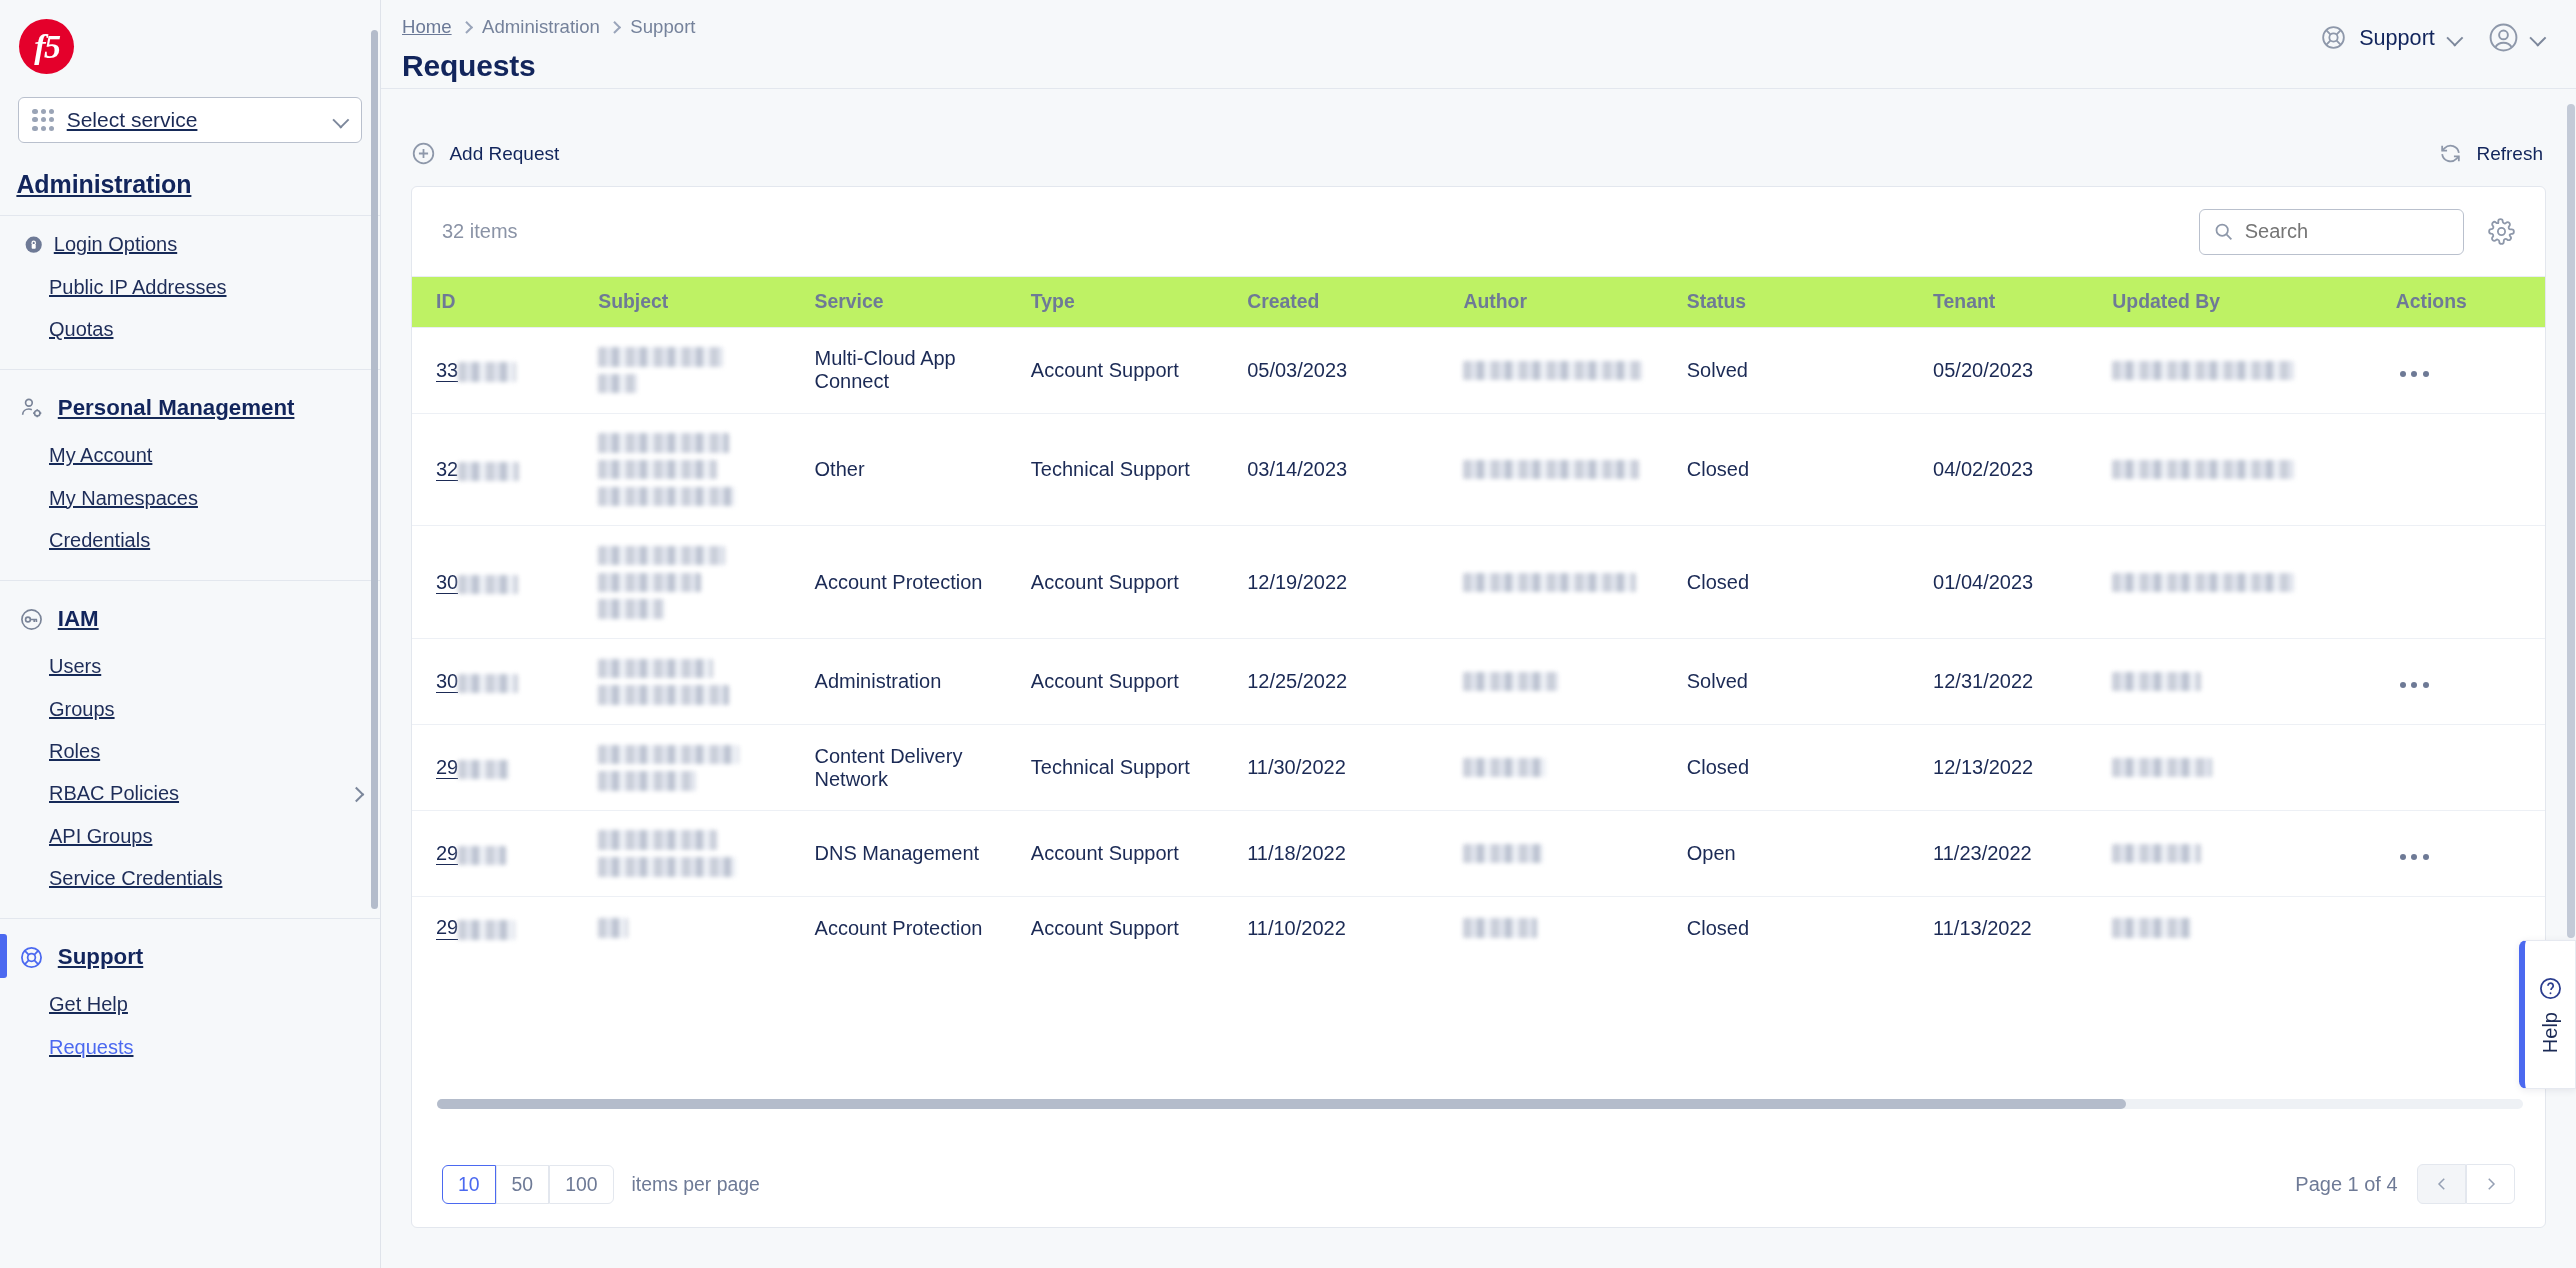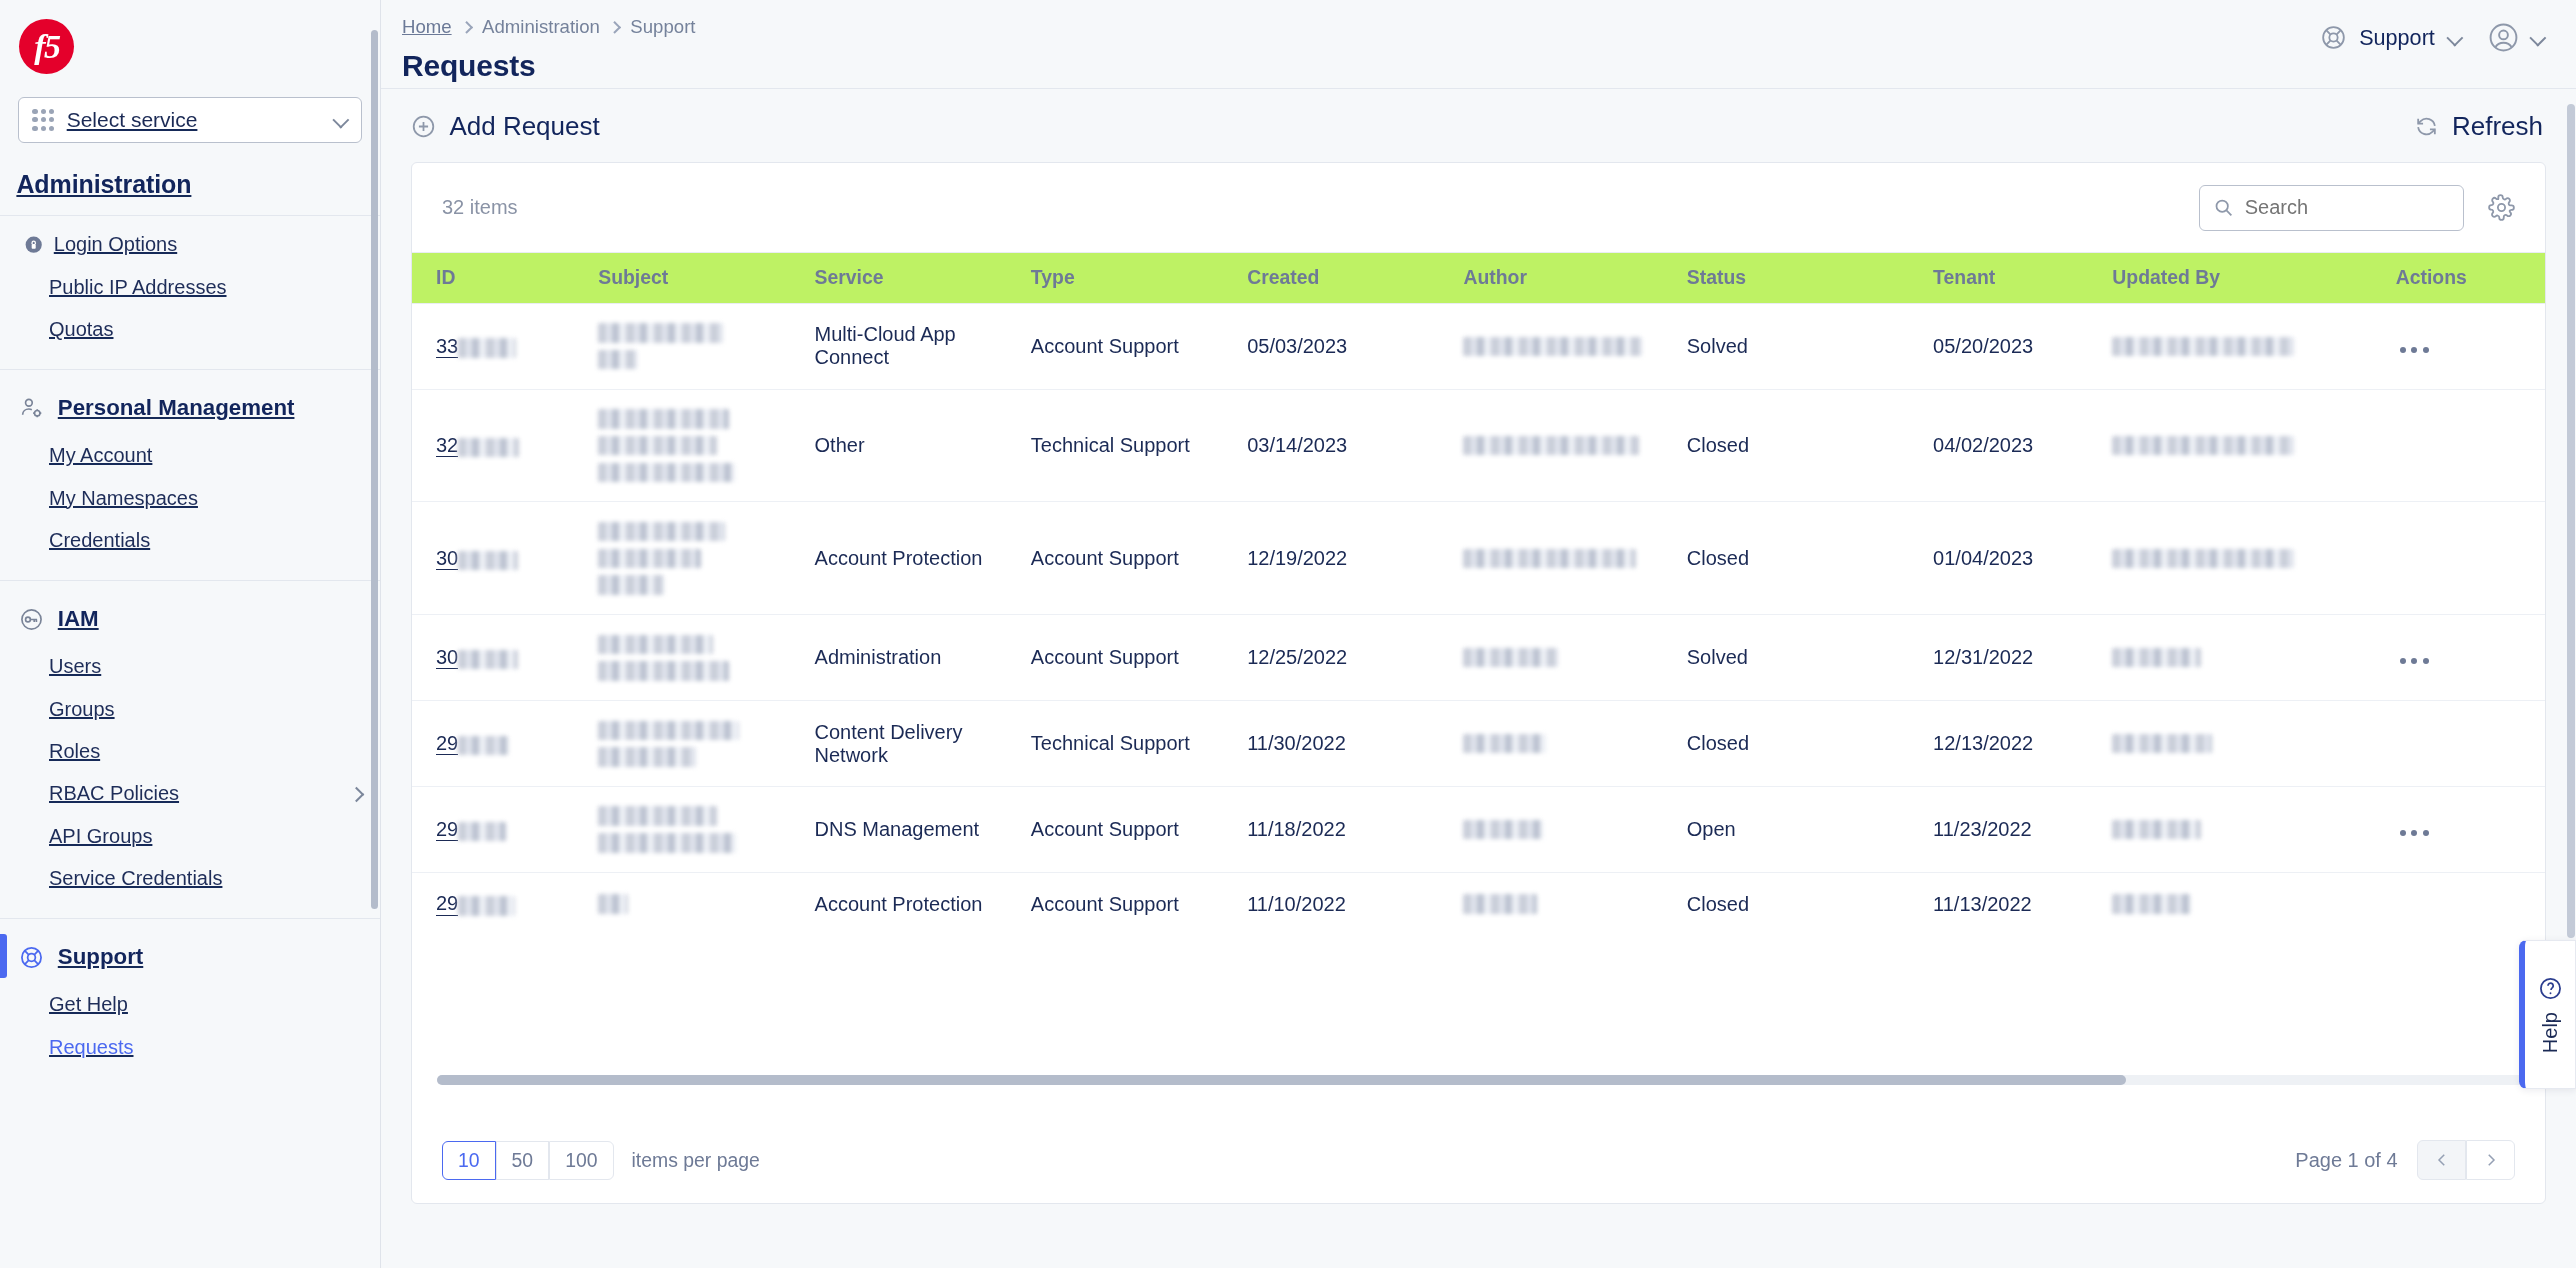--- a/index.html
+++ b/index.html
@@ -95,21 +95,21 @@
     border-right: 2.2px solid #9aa5ba; border-top: 2.2px solid #9aa5ba; transform: rotate(45deg);
   }
   .page-title { font-size: 30px; color: #12255c; margin-top: 10.4px; letter-spacing: -0.2px; }
   .topright { display: flex; align-items: center; gap: 25px; padding-top: 22.3px; }
   .support-btn { display: flex; align-items: center; gap: 12px; font-size: 21.6px; color: #12255c; }
   .support-btn .ico, .avatar-btn .ico { width: 27px; height: 27px; color: #8e98aa; }
   .avatar-btn { display: flex; align-items: center; gap: 10.4px; }
   .avatar-btn .ico { width: 31px; height: 31px; }
 
   .actionbar { display: flex; align-items: center; justify-content: space-between; padding: 22.3px 33px 19.4px 30px; }
-  .btn-text { display: flex; align-items: center; gap: 13.4px; font-size: 26px; color: #12255c; }
+  .btn-text { display: flex; align-items: center; gap: 13.4px; font-size: 19px; color: #12255c; margin-top: 30px; }
   .btn-text .ico { width: 25px; height: 25px; color: #8e98aa; }
 
   
   .card {
     margin: 0 30px 0 30px; background: #fff; border: 1.5px solid #e3e7ee; border-radius: 6px;
     flex: 0 0 auto; display: flex; flex-direction: column; overflow: hidden;
     height: 1042px;
   }
   .card-head { display: flex; align-items: center; justify-content: space-between; padding: 22.3px 30px 21px 30px; }
   .items-count { font-size: 20px; color: #8a93a6; }

